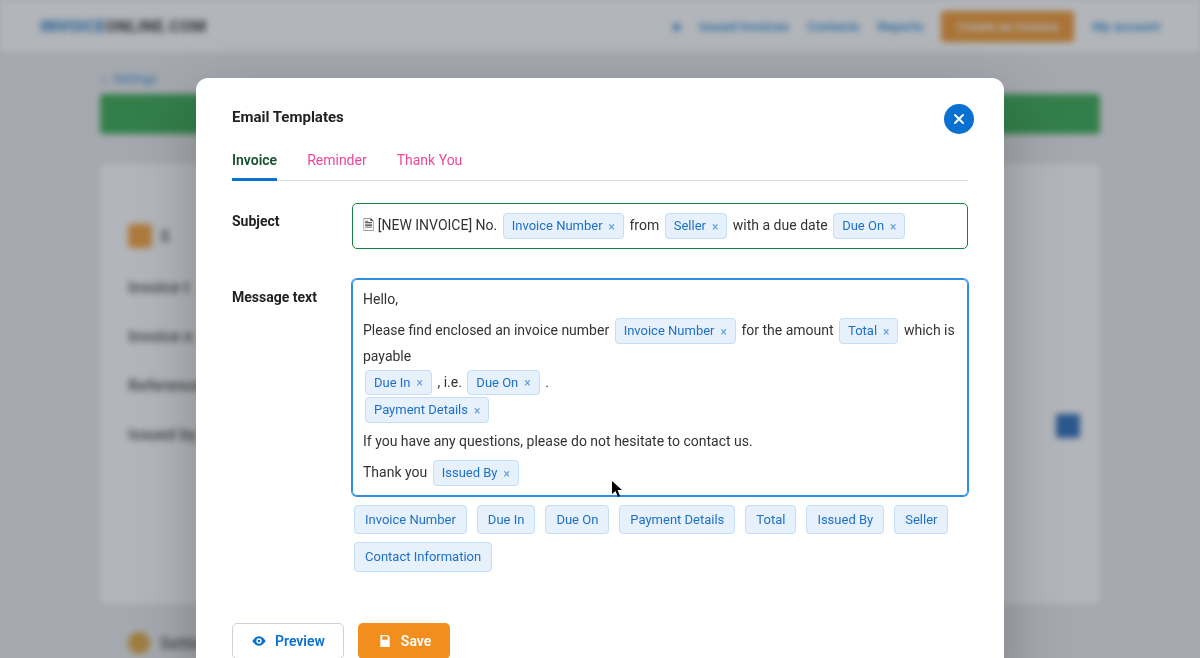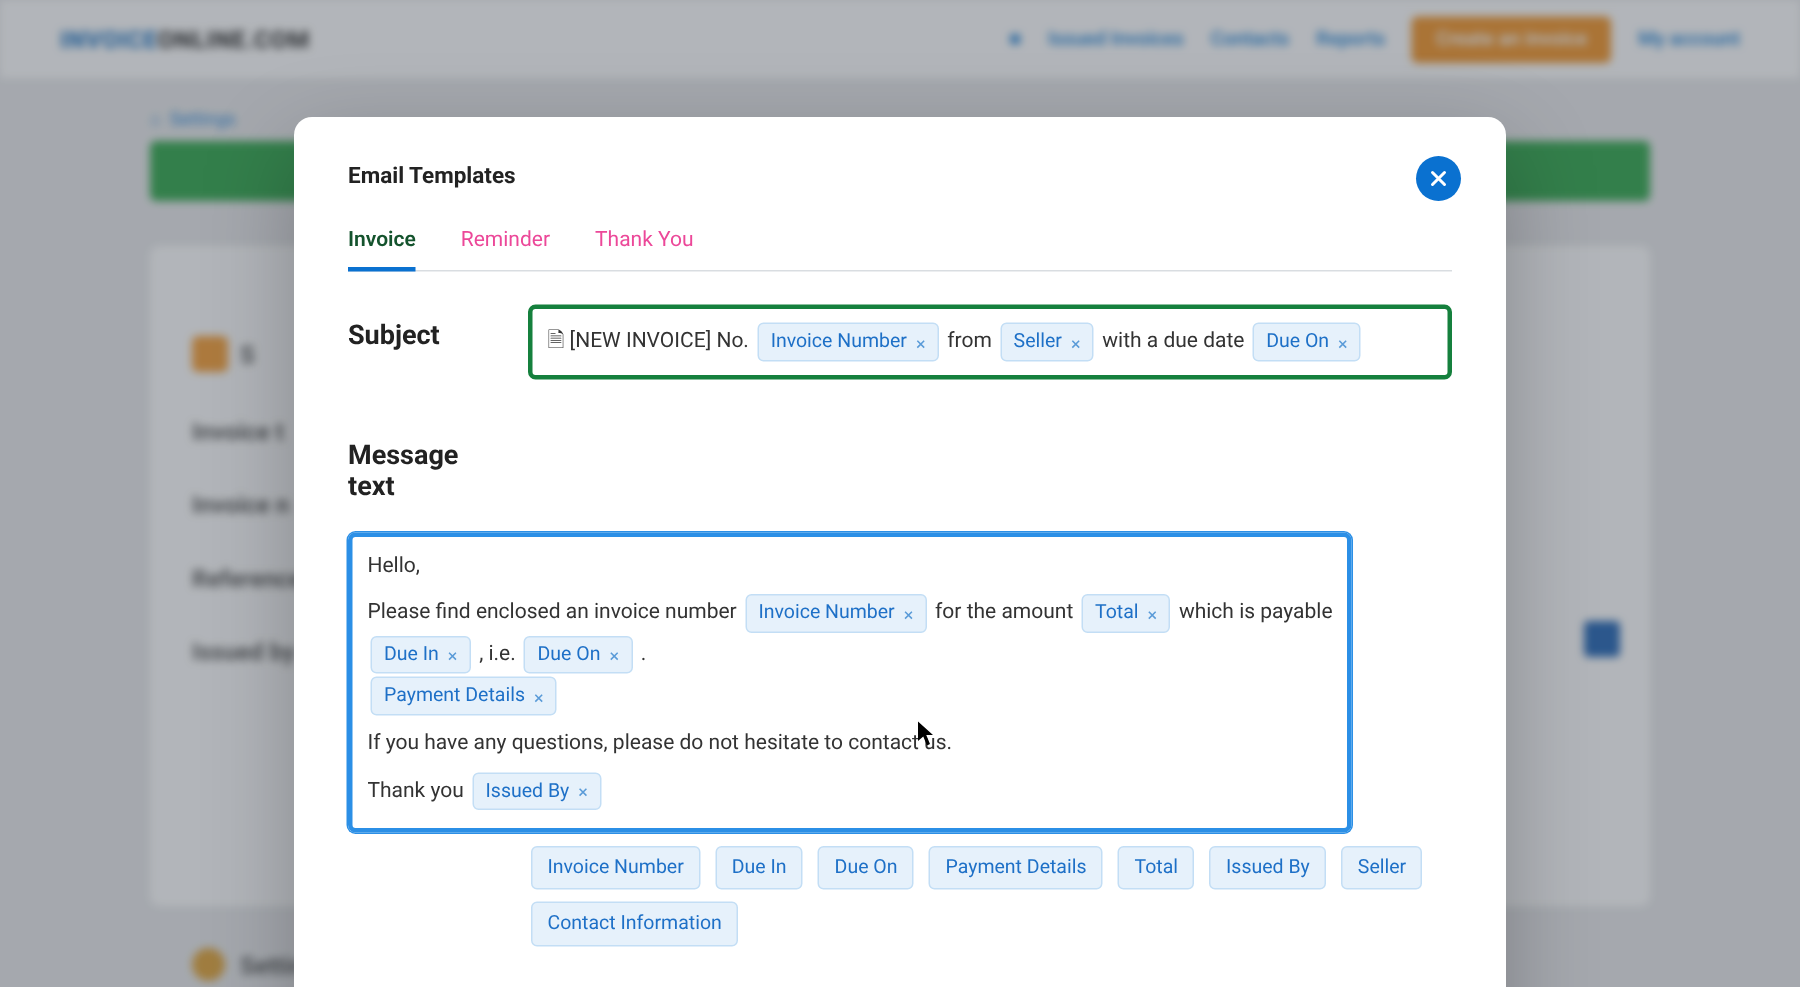--- a/index.html
+++ b/index.html
@@ -41,24 +41,24 @@
     border-radius: 50%; background: #0a71d0; display:flex; align-items:center; justify-content:center;
     cursor: pointer;
   }
   .modal-close svg { width: 16px; height: 16px; }
 
   .tabs { display: flex; gap: 30px; margin-top: 26px; border-bottom: 1px solid #d9dde1; }
   .tab { font-size: 14px; color: #ec4899; padding-bottom: 10px; cursor: pointer; }
   .tab.active { color: #14532d; font-weight: 600; border-bottom: 3px solid #0a71d0; margin-bottom: -1px; }
 
   .form-row { display: flex; gap: 20px; margin-top: 22px; align-items: flex-start; }
-  .form-row.nmt { margin-top: 30px; flex-direction: column; }
-  .form-label { width: 100px; font-size: 18px; font-weight: 700; color: #222; padding-top: 10px; flex-shrink: 0; }
+  .form-row.nmt { margin-top: 30px; }
+  .form-label { width: 100px; font-size: 14px; font-weight: 700; color: #222; padding-top: 10px; flex-shrink: 0; }
   .field-box {
-    flex: 1; border: 3px solid #15803d; border-radius: 5px; padding: 8px 10px;
+    flex: 1; border: 1px solid #15803d; border-radius: 5px; padding: 8px 10px;
     font-size: 14px; color: #333; line-height: 1.9; min-height: 40px;
   }
   .field-box.active { border-color: #2b8fe6; box-shadow: 0 0 0 1px #2b8fe6; }
   .field-box .txt { color: #333; }
 
   .chip {
     display: inline-flex; align-items: flex-end; gap: 6px;
     background: #e6f1fb; border: 1px solid #c3def5; color: #1e70c7;
     padding: 2px 8px; border-radius: 4px; font-size: 13px; line-height: 1.5;
     margin: 1px 2px; cursor: default;

